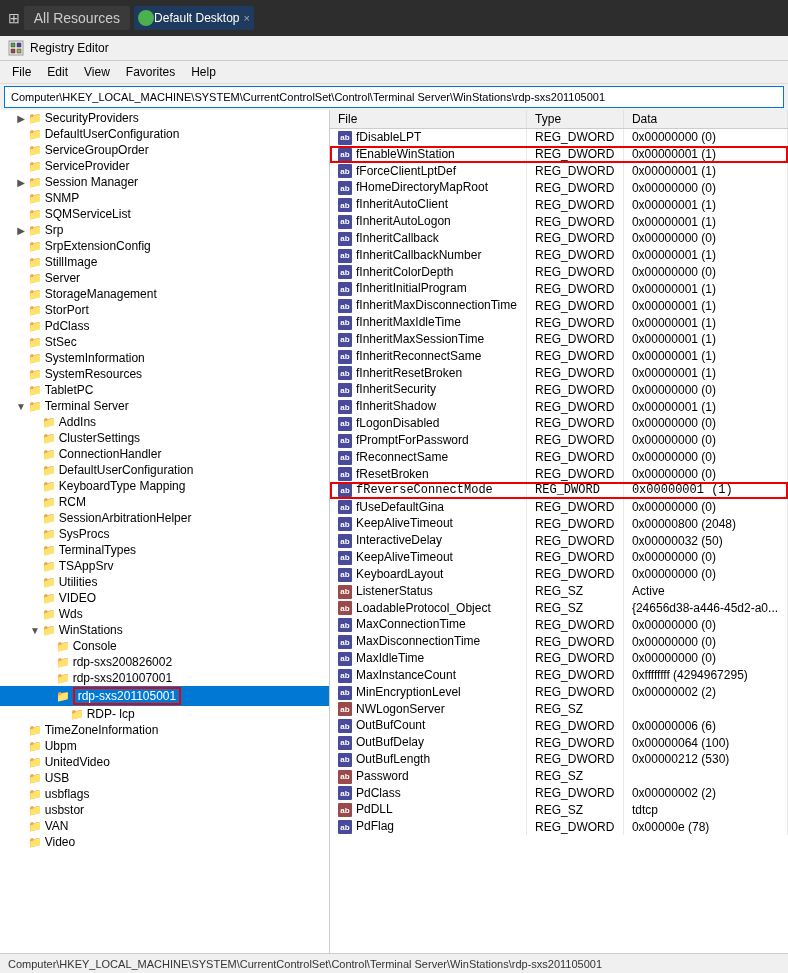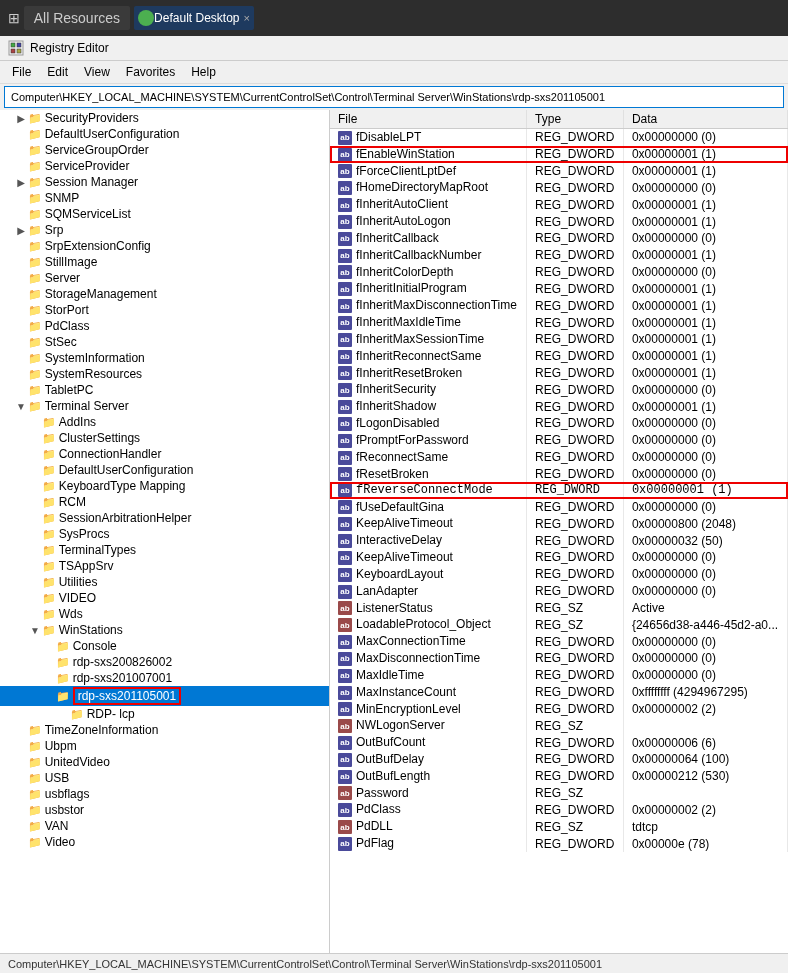--- a/index.html
+++ b/index.html
@@ -474,25 +474,20 @@
               <td><span class="reg-icon dword-icon">ab</span><span>KeepAliveTimeout</span></td>
               <td>REG_DWORD</td>
               <td>0x00000000 (0)</td>
             </tr>
             <tr>
               <td><span class="reg-icon dword-icon">ab</span><span>KeyboardLayout</span></td>
               <td>REG_DWORD</td>
               <td>0x00000000 (0)</td>
             </tr>
             <tr>
-              <td><span class="reg-icon dword-icon">ab</span><span>LanAdapter</span></td>
-              <td>REG_DWORD</td>
-              <td>0x00000000 (0)</td>
-            </tr>
-            <tr>
               <td><span class="reg-icon sz-icon">ab</span><span>ListenerStatus</span></td>
               <td>REG_SZ</td>
               <td>Active</td>
             </tr>
             <tr>
               <td><span class="reg-icon sz-icon">ab</span><span>LoadableProtocol_Object</span></td>
               <td>REG_SZ</td>
               <td>{24656d38-a446-45d2-a0...</td>
             </tr>
             <tr>

